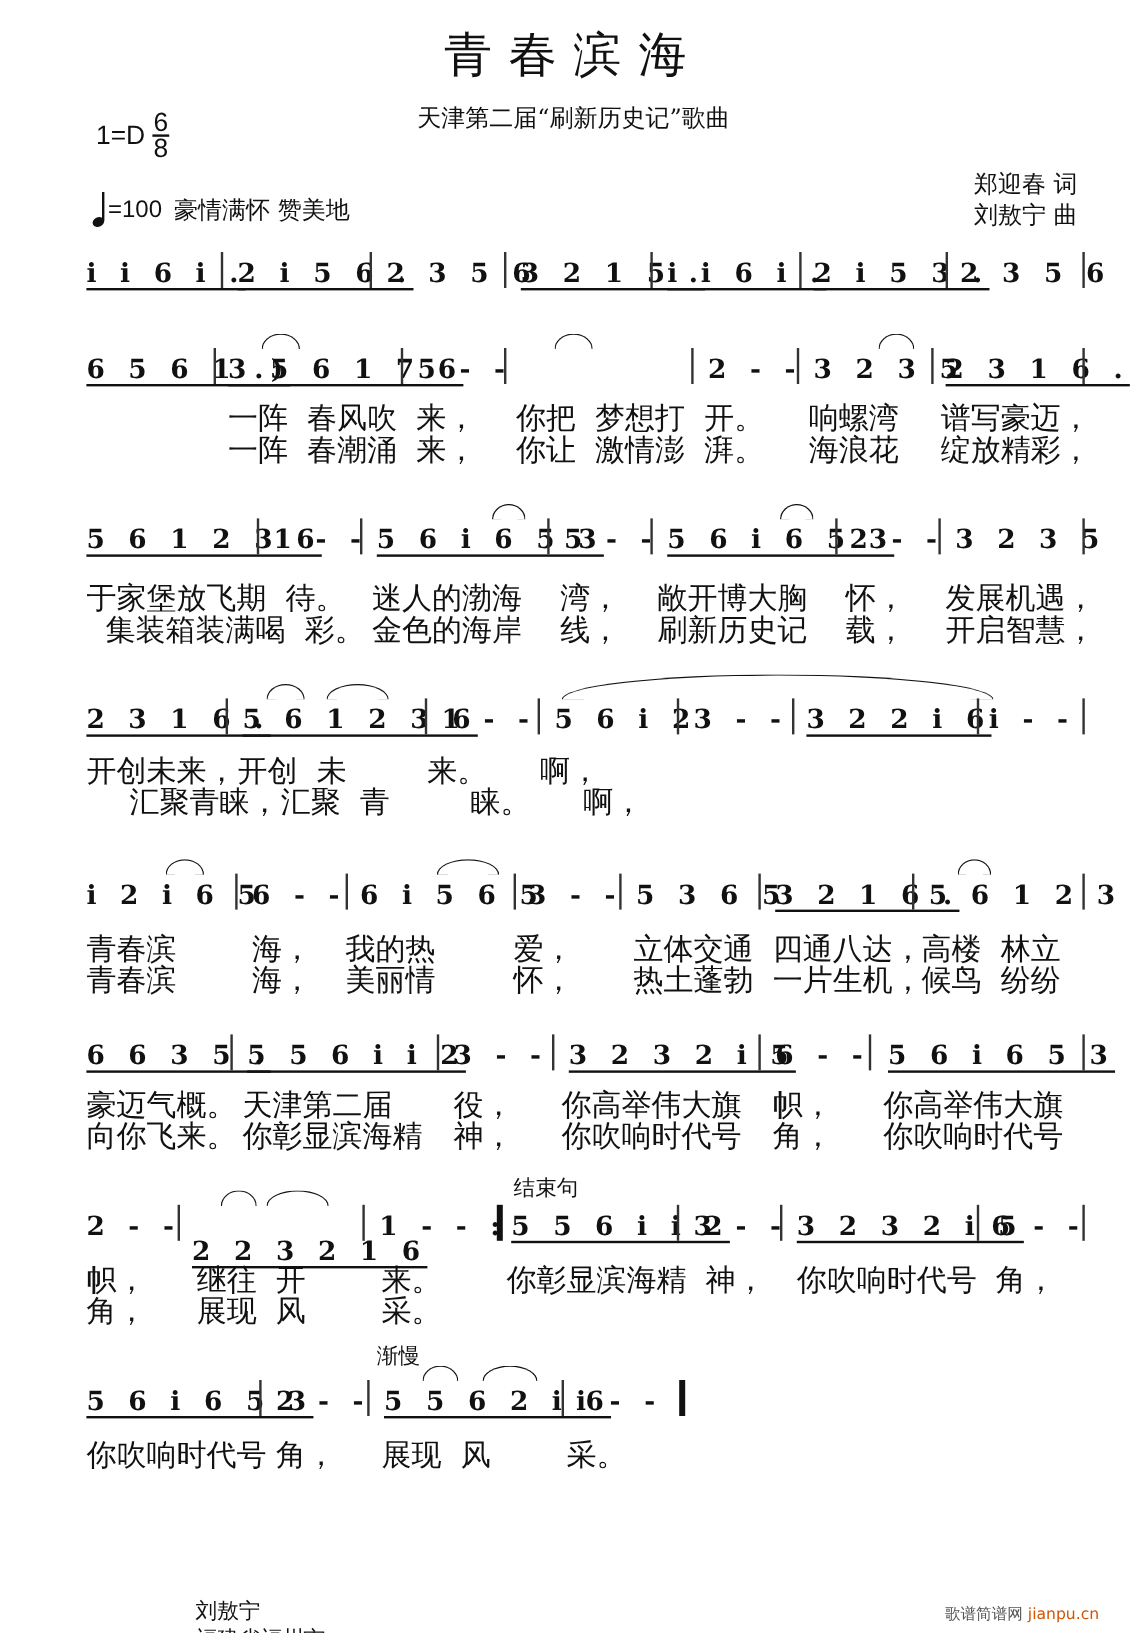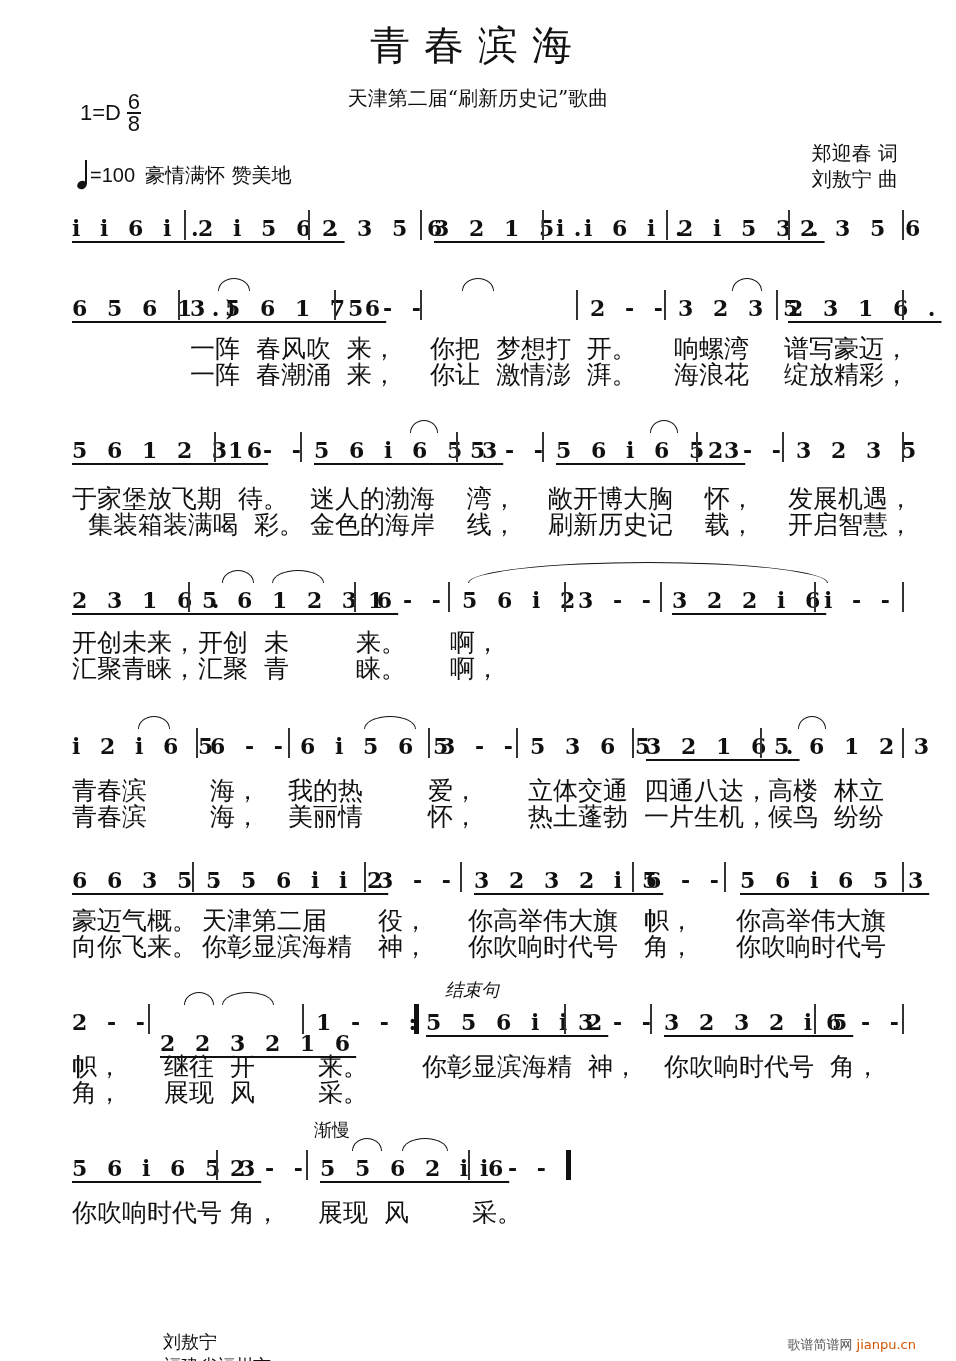--- a/index.html
+++ b/index.html
@@ -155,21 +155,21 @@
   <span class="barline" style="left:742px;"></span>
   <span class="m" style="left:752px;">i - -</span>
   <span class="barline" style="left:830px;"></span>
 </div>
 <div class="lyric" style="top:626px;height:24px;width:830px;">
   <span style="left:0px;">开创未来，</span>
   <span style="left:126px;">开创  未</span>
   <span style="left:284px;">来。</span>
   <span style="left:378px;">啊，</span>
 </div>
-<div class="lyric" style="top:652px;height:24px;width:830px;">
+<div class="lyric" style="top:652px;height:24px;width:830px;margin-left:36px;">
   <span style="left:0px;">汇聚青睐，</span>
   <span style="left:126px;">汇聚  青</span>
   <span style="left:284px;">睐。</span>
   <span style="left:378px;">啊，</span>
 </div>
 
 <div class="row" style="top:726px;">
   <span class="m" style="left:0px;">i 2 i 6 5</span>
   <span class="slur" style="left:66px;top:-10px;width:30px;height:12px;"></span>
   <span class="barline" style="left:124px;"></span>
@@ -231,21 +231,21 @@
 </div>
 <div class="lyric" style="top:930px;height:24px;width:830px;">
   <span style="left:0px;">向你飞来。</span>
   <span style="left:130px;">你彰显滨海精</span>
   <span style="left:306px;">神，</span>
   <span style="left:396px;">你吹响时代号</span>
   <span style="left:572px;">角，</span>
   <span style="left:664px;">你吹响时代号</span>
 </div>
 
-<div class="annot" style="left:445px;top:978px;font-style:italic;">结束句</div>
+<div class="annot" style="left:428px;top:978px;">结束句</div>
 <div class="row" style="top:1002px;">
   <span class="m" style="left:0px;">2 - -</span>
   <span class="barline" style="left:76px;"></span>
   <span class="m under" style="left:88px;margin-top:21px;">2 2 3 2 1 6</span>
   <span class="slur" style="left:112px;top:-10px;width:28px;height:12px;"></span>
   <span class="slur" style="left:150px;top:-10px;width:50px;height:12px;"></span>
   <span class="barline" style="left:230px;"></span>
   <span class="m" style="left:244px;">1 - - :</span>
   <span class="barline thick" style="left:342px;"></span>
   <span class="m under" style="left:354px;">5 5 6 i i 2</span>

